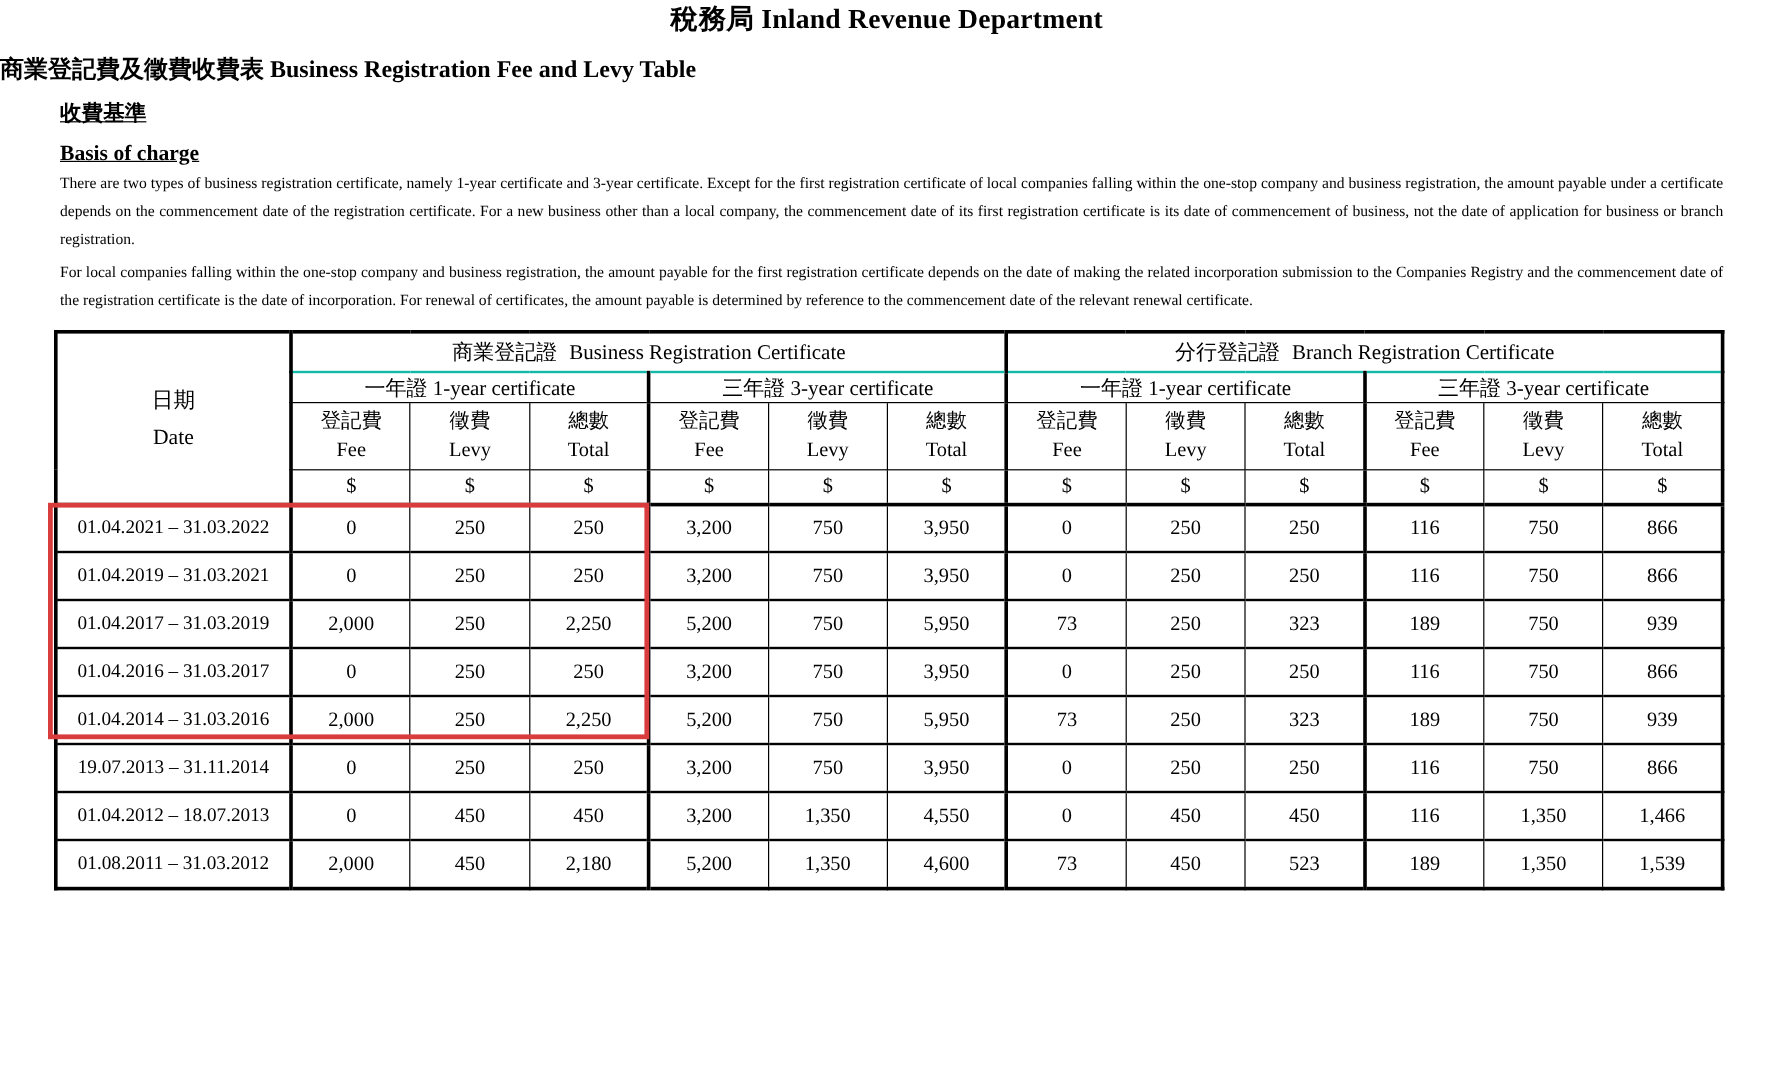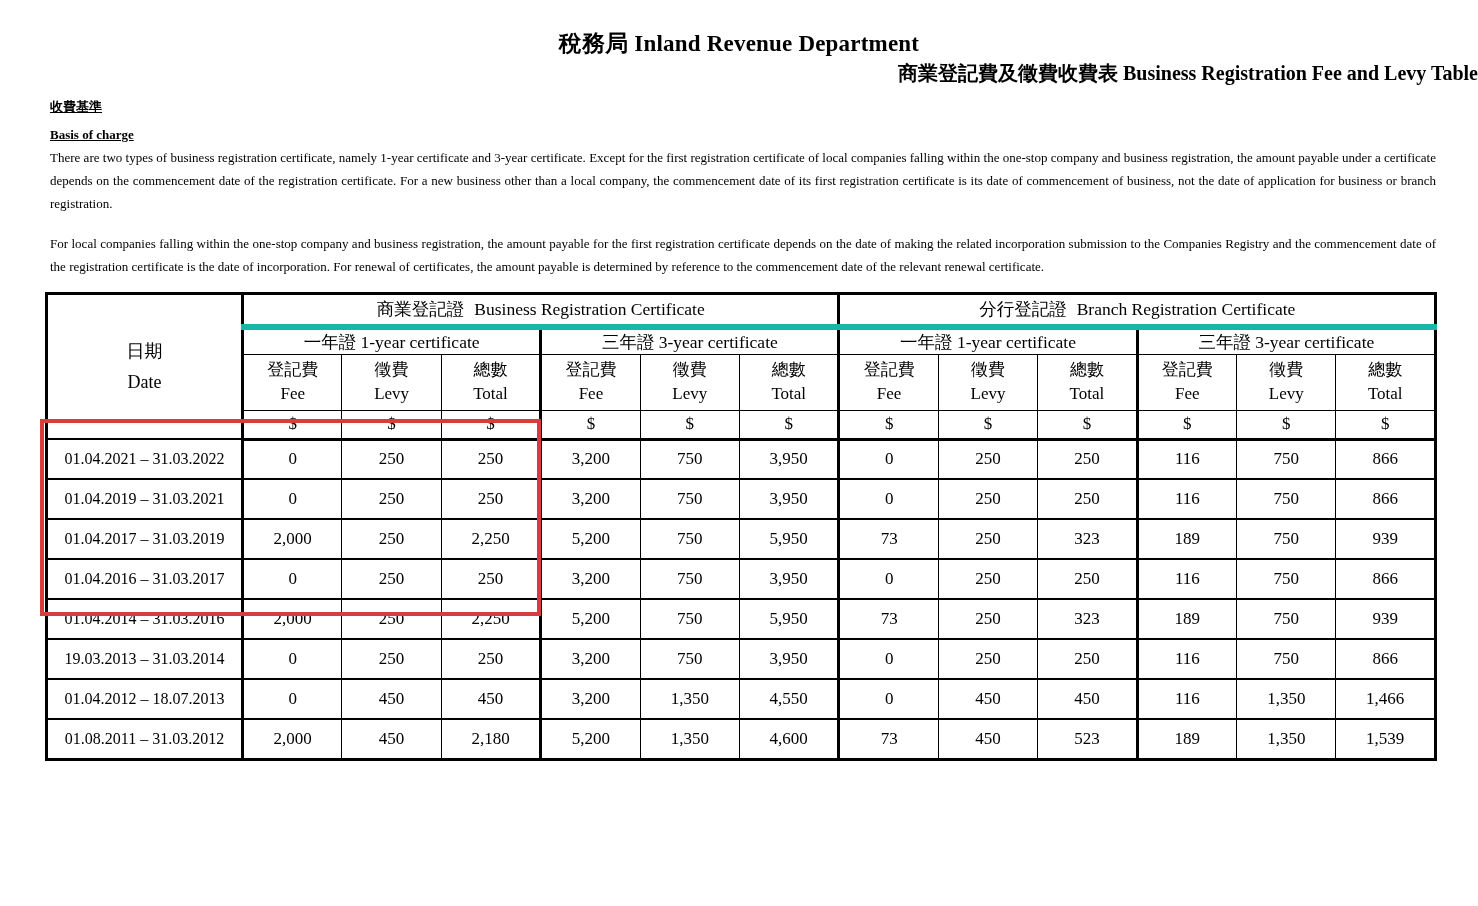--- a/index.html
+++ b/index.html
@@ -2,38 +2,38 @@
 <html><head>
 <meta charset="utf-8">
 <style>
   * { margin:0; padding:0; box-sizing:border-box; }
   html,body { background:#fff; }
   body {
     width:1478px; height:906px; position:relative; overflow:hidden;
     font-family:"Liberation Serif","DejaVu Serif",serif; color:#000;
   }
   .page { position:absolute; inset:0; }
-  .doc-title { text-align:center; font-weight:bold; font-size:23px; padding-top:28px; letter-spacing:.2px; }
-  .doc-subtitle { text-align:right; font-weight:bold; font-size:20px; margin-top:1px; }
+  .doc-title { text-align:center; font-weight:bold; font-size:23px; padding-top:0; letter-spacing:.2px; }
+  .doc-subtitle { text-align:left; font-weight:bold; font-size:20px; margin-top:13px; }
   .content { margin:0 42px 0 50px; }
-  .sec-heading { font-weight:bold; text-decoration:underline; font-size:13px; margin-top:11px; margin-bottom:3px; }
+  .sec-heading { font-weight:bold; text-decoration:underline; font-size:18px; margin-top:11px; margin-bottom:3px; }
   .zh-para { font-size:19.5px; line-height:30px; text-align:justify; text-justify:inter-ideograph; }
   .en-para { font-size:13px; line-height:23.2px; text-align:justify; }
-  .en-para + .en-para { margin-top:16px; }
+  .en-para + .en-para { margin-top:4px; }
 
   table.fee-table {
     margin:14px 0 0 45px; width:1392px;
     border-collapse:collapse; table-layout:fixed;
     border:3px solid #000;
   }
   .col-date { width:196px; }
   td { border:1px solid #000; text-align:center; vertical-align:middle; font-size:17px; }
   .b-l3 { border-left:3px solid #000 !important; }
   .b-r3 { border-right:3px solid #000 !important; }
-  tr.h1 td.group-cell { height:33px; border-bottom:6px solid #14b8a6; font-size:17.5px; }
+  tr.h1 td.group-cell { height:33px; border-bottom:2px solid #14b8a6; font-size:17.5px; }
   tr.h2 td { height:24px; border-bottom:1px solid #000; font-size:17.5px; }
   tr.h3 td { height:56px; line-height:24px; }
   tr.h4 td { height:29px; border-bottom:3px solid #000; }
   td.date-head { font-size:18px; line-height:31px; }
   tbody td { height:40px; border-bottom:2px solid #000; border-top:2px solid #000; }
   tbody td.date-cell { border-right:3px solid #000; font-size:16px; }
   .zh-en-gap { display:inline-block; width:10px; }
 
   .annotation-box {
     position:absolute; left:40px; top:419px; width:501px; height:197px;
@@ -229,21 +229,21 @@
           <td>750</td>
           <td>5,950</td>
           <td class="b-l3">73</td>
           <td>250</td>
           <td>323</td>
           <td class="b-l3">189</td>
           <td>750</td>
           <td>939</td>
         </tr>
         <tr>
-          <td class="date-cell">19.03.2013 – 31.03.2014</td>
+          <td class="date-cell">19.07.2013 – 31.11.2014</td>
           <td class="b-l3">0</td>
           <td>250</td>
           <td>250</td>
           <td class="b-l3">3,200</td>
           <td>750</td>
           <td>3,950</td>
           <td class="b-l3">0</td>
           <td>250</td>
           <td>250</td>
           <td class="b-l3">116</td>

